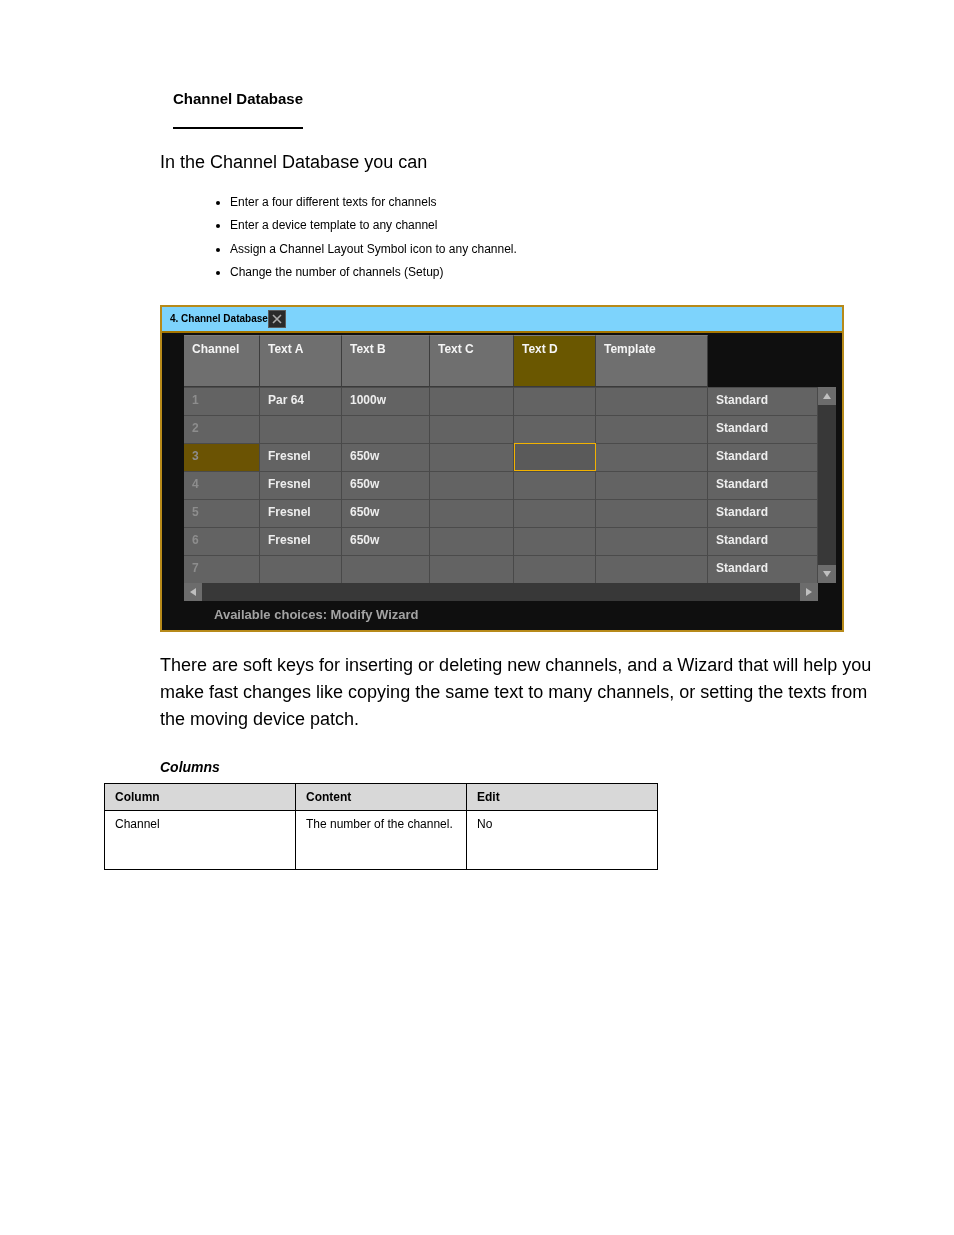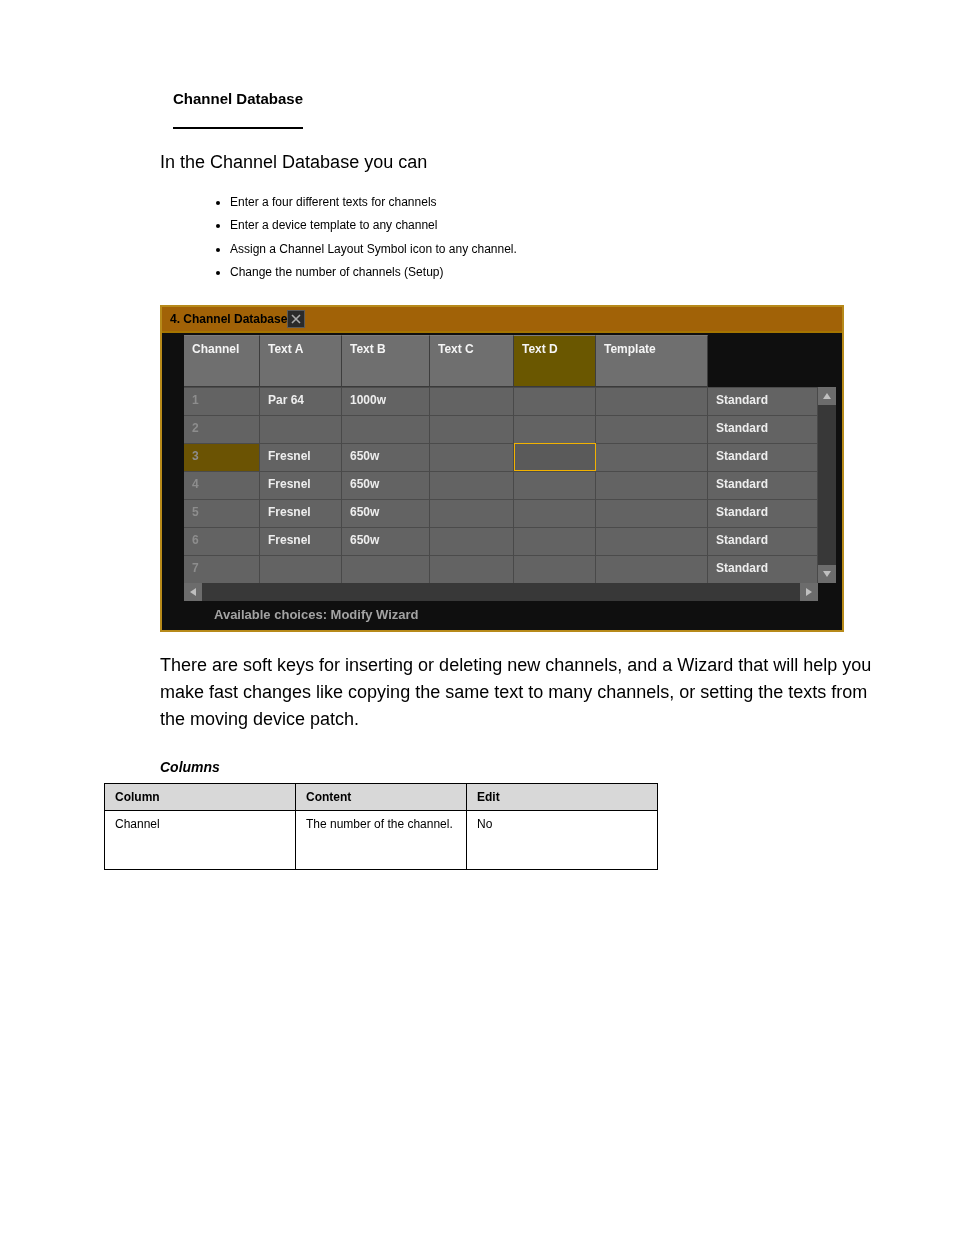--- a/index.html
+++ b/index.html
@@ -4,21 +4,21 @@
 <style>
 html,body{margin:0;padding:0;background:#fff;font-family:Verdana,Geneva,sans-serif;color:#000}
 .page{width:954px;min-height:1235px;padding:90px 60px 60px 60px;box-sizing:border-box;position:relative}
 .heading{font-weight:bold;font-size:15px;border-bottom:2px solid #000;display:inline-block;padding-bottom:20px;margin-left:113px}
 .para{margin:20px 0 16px 100px;font-size:18px;line-height:1.5;max-width:720px}
 .list{margin:0 0 9px 130px;font-size:12px;line-height:1.7}
 .list li{margin-bottom:3px}
 .embed-wrap{margin:22px 0 18px 100px}
 
 .win{width:680px;border:2px solid #b78a1a;background:#0e0e0e}
-.titlebar{background:#a16207;color:#000;font-size:12px;font-weight:bold;padding:3px 8px;display:flex;align-items:center;border-bottom:2px solid #a57500}
+.titlebar{background:#7dd3fc;color:#000;font-size:10px;font-weight:bold;padding:3px 8px;display:flex;align-items:center;border-bottom:2px solid #a57500}
 .titlebar .tt{flex:0 0 auto}
 .closebox{width:16px;height:16px;background:#2a2a2a;border:1px solid #5a5a5a;display:flex;align-items:center;justify-content:center}
 .closebox svg{width:10px;height:10px}
 .body-area{padding:2px 6px 8px 22px;background:#0f0f0f}
 .tbl{display:flex;flex-direction:column}
 .hdr-row{display:flex;margin-right:18px}
 .hdr-cell{background:#6f6f6f;border-right:1px solid #3d3d3d;border-top:1px solid #7c7c7c;border-bottom:1px solid #3a3a3a;color:#f5f5f5;font-weight:bold;font-size:12px;padding:0;height:52px;box-sizing:border-box}
 .hdr-cell-inner{padding:6px 8px}
 .hdr-cell.sorted{background:#6a5700}
 .hdr-cell.col-ch{width:76px}

